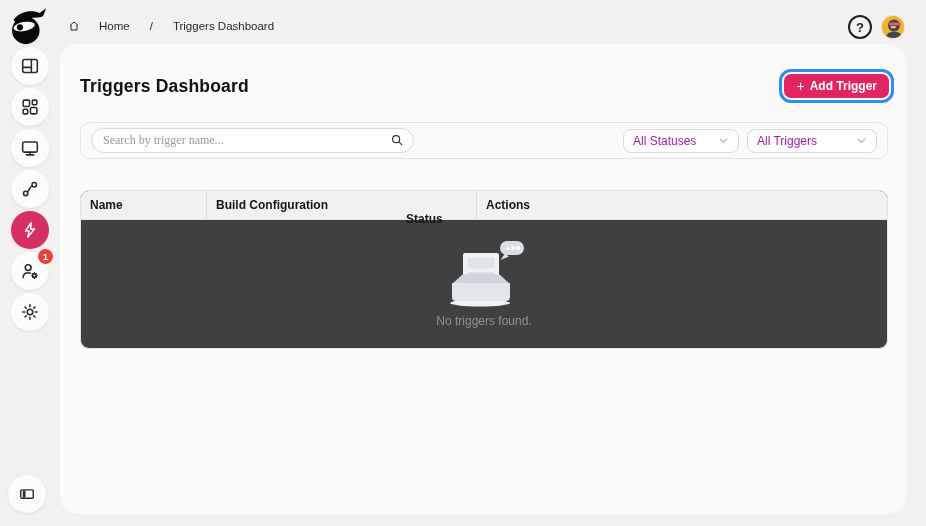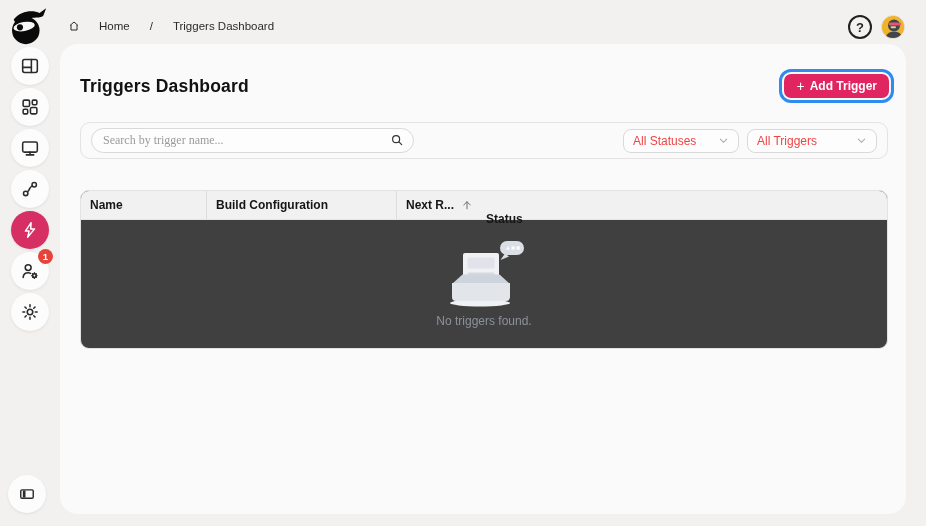--- a/index.html
+++ b/index.html
@@ -47,21 +47,21 @@
   .filter-bar { position:absolute; left:20px; top:78px; width:808px; height:37px; border:1px solid #e3e3e3;
                 border-radius:10px; display:flex; align-items:center; padding:0 10px; background:#fafafa; }
   .search-wrap { position:relative; width:323px; height:25px; margin-right:auto; }
   .search-wrap input { width:100%; height:100%; border:1px solid #d9d9d9; border-radius:13px; background:#fdfdfd;
                        font-size:12px; color:#0c4a6e; padding:0 30px 0 11px;
                        font-family:Liberation Serif, serif; }
   .search-wrap input::placeholder { color:#9b9b9b; }
   .search-wrap .search-icon { position:absolute; right:10px; top:5px; }
   .selects { display:flex; gap:8px; }
   .select { height:24px; border:1px solid #d9d9d9; border-radius:8px; background:#fdfdfd; display:flex;
-            align-items:center; justify-content:space-between; padding:0 9px; font-size:12px; color:#ef4444;
+            align-items:center; justify-content:space-between; padding:0 9px; font-size:12px; color:#a21caf;
             cursor:pointer; }
   .select.status { width:116px; }
   .select.schedule { width:130px; }
 
   
   .table { position:absolute; left:20px; top:146px; width:808px; height:159px; border:1px solid #e3e3e3;
            border-radius:9px; background:#404040; overflow:hidden; }
   .thead { display:flex; height:29px; background:#f1f1f1; border-bottom:1px solid #e6e6e6; }
   .th { display:flex; align-items:center; gap:7px; padding-left:9px; font-size:12px; font-weight:700;
         color:#161616; border-left:1px solid #dcdcdc; }
@@ -213,29 +213,25 @@
     </div>
 
     <div class="table">
       <div class="thead">
         <div class="th col-name">
           <span>Name</span>
         </div>
         <div class="th col-build">
           <span>Build Configuration</span>
         </div>
-        <div class="th col-next">
-          <span>Next R...</span>
-          <svg width="12" height="12" viewBox="0 0 24 24" fill="none" stroke="#6f6f6f" stroke-width="2" stroke-linecap="round" stroke-linejoin="round">
-            <line x1="12" y1="19.5" x2="12" y2="5.5"></line>
-              <path d="M5.5 12 L12 5.5 L18.5 12"></path>
-          </svg>
-        </div>
         <div class="th col-status">
           <span>Status</span>
+        </div>
+        <div class="th col-actions">
+          <span>Actions</span>
         </div>
       </div>
       <div class="tbody">
         <svg width="96" height="68" viewBox="0 0 96 68">
           <ellipse cx="44" cy="62" rx="30" ry="3.5" fill="#f0f1f3"></ellipse>
           <rect x="27" y="12" width="36" height="32" rx="2" fill="#eff1f4"></rect>
           <rect x="31.5" y="16.5" width="27" height="11" rx="1.5" fill="#e0e4ea"></rect>
           <rect x="31.5" y="31.5" width="27" height="3" rx="1.5" fill="#d5dae0"></rect>
           <rect x="31.5" y="37" width="27" height="3" rx="1.5" fill="#d5dae0"></rect>
           <path d="M16 43 L26.5 33.5 H63.5 L74 43 Z" fill="#ced4db"></path>

